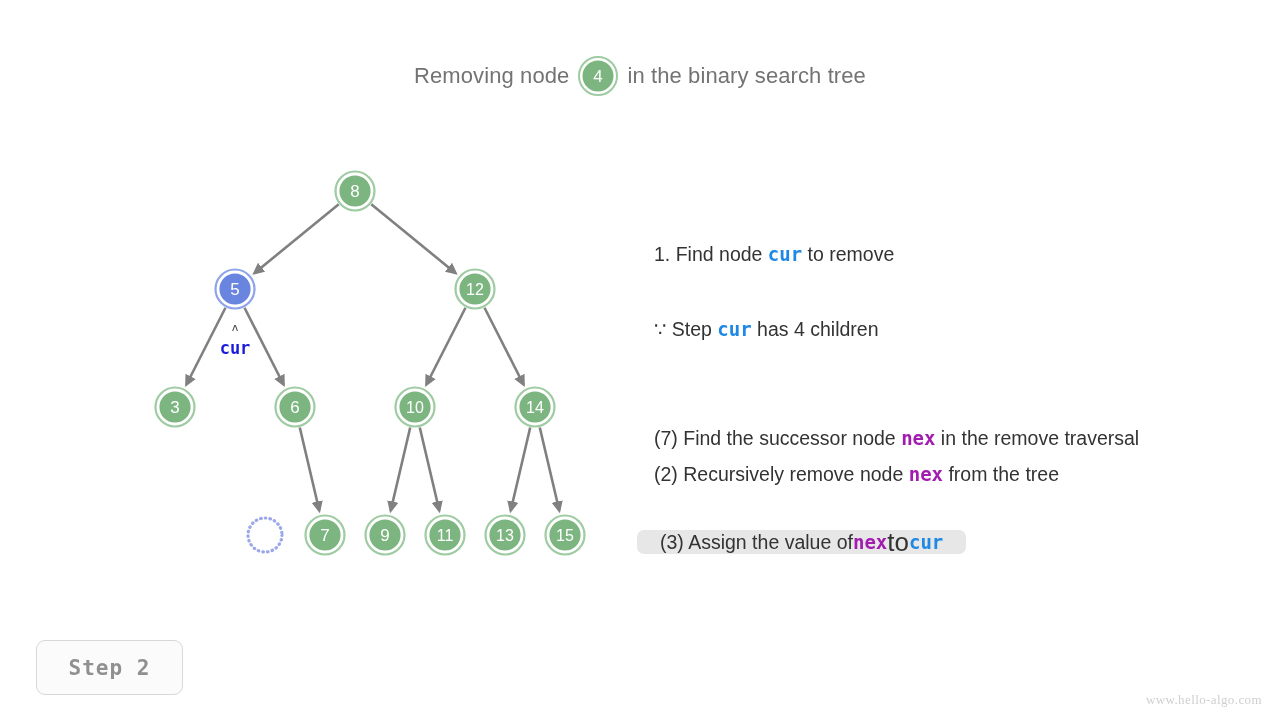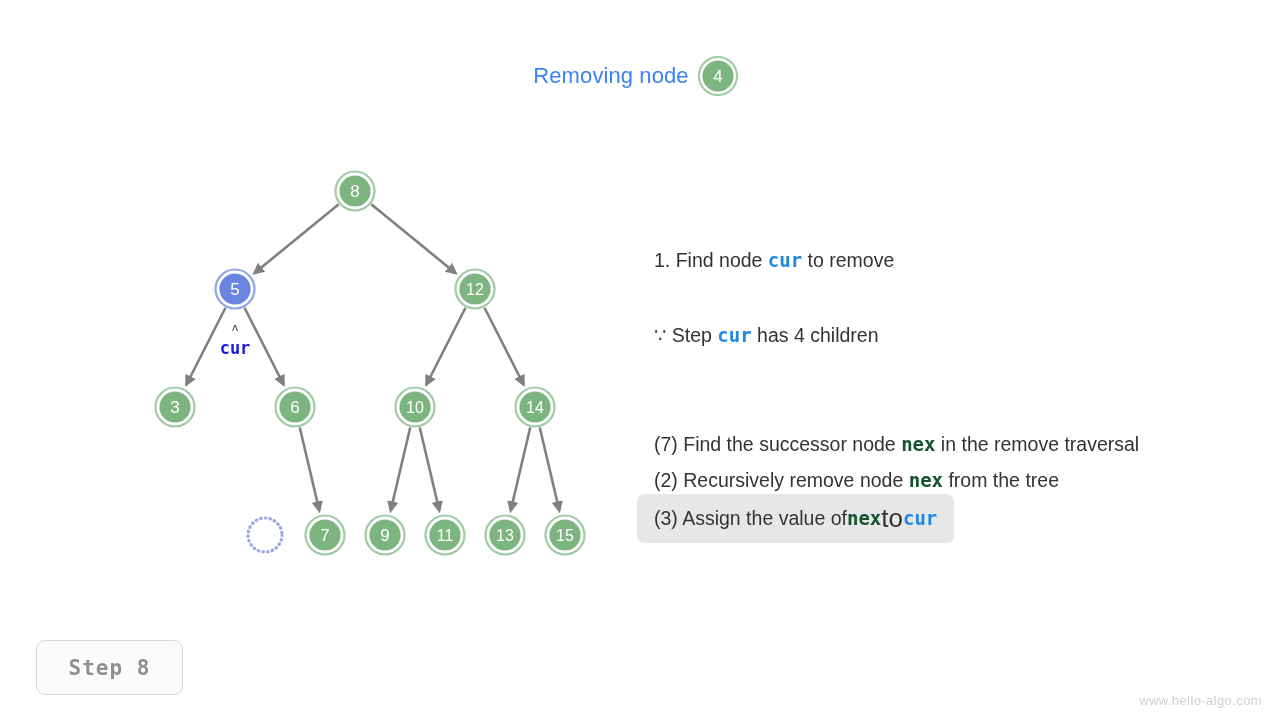--- a/index.html
+++ b/index.html
@@ -20,21 +20,21 @@
   #title-bar {
     position: absolute;
     left: 0;
     top: 56px;
     width: 1280px;
     text-align: center;
     white-space: nowrap;
   }
   .title-text {
     font-size: 22px;
-    color: #3b82f6;
+    color: #737373;
     vertical-align: middle;
     letter-spacing: 0.1px;
   }
   .title-node {
     display: inline-block;
     vertical-align: middle;
     width: 40px;
     height: 40px;
     margin: 0 9px;
     position: relative;
@@ -84,37 +84,38 @@
   .ex-line {
     font-size: 19.5px;
     color: #333333;
     line-height: 1;
     white-space: nowrap;
     padding: 0 0 0 17px;
   }
   .ex-gap-2 { height: 43px; }
   .ex-gap-3 { height: 37px; }
   .ex-gap-4 { height: 36px; }
-  .ex-row { height: 32px; display: flex; align-items: center; }
+  .ex-row { height: 32px; display: flex; }
   .hl-box {
     background: #e7e7e7;
     border-radius: 7px;
     display: inline-flex;
     align-items: center;
-    height: 49px;
-    padding: 0 17px;
+    height: 24px;
+    padding: 0 23px;
     margin-left: 0px;
+    margin-top: 28px;
   }
   .kw {
     font-family: "DejaVu Sans Mono", monospace;
     font-weight: bold;
     font-size: 19px;
   }
   .kw-cur { color: #1e88e5; }
-  .kw-nex { color: #14532d; }
+  .kw-nex { color: #a21caf; }
 
   
   #step-badge {
     position: absolute;
     left: 36px;
     top: 640px;
     width: 145px;
     height: 53px;
     border: 1px solid #d8d8d8;
     border-radius: 9px;
@@ -129,37 +130,37 @@
     font-weight: bold;
     color: #909090;
     letter-spacing: 1px;
   }
 
   
   #watermark {
     position: absolute;
     right: 18px;
     bottom: 12px;
-    font-family: Liberation Sans, sans-serif;
+    font-family: Liberation Serif, serif;
     font-size: 13px;
     color: #cfcfcf;
     letter-spacing: 0.4px;
   }
 </style>
 </head>
 <body>
 
 <div id="title-bar">
   <span class="title-text">Removing node</span><span class="title-node">
     <svg width="40" height="40" viewBox="0 0 40 40">
       <circle cx="20" cy="20" r="19" fill="none" stroke="#9fcba2" stroke-width="2"></circle>
       <circle cx="20" cy="20" r="15.5" fill="#7cb580"></circle>
       <text class="node-label" x="20" y="20.5">4</text>
     </svg>
-  </span>
+  </span><span class="title-text">in the binary search tree</span>
 </div>
 
 <svg id="tree-canvas" viewBox="0 0 660 620">
   <defs>
     <marker id="arrowhead" markerWidth="5" markerHeight="5" refX="3.6" refY="2.5" orient="auto" markerUnits="strokeWidth">
       <path d="M0,0.3 L4.6,2.5 L0,4.7 z" fill="#808080"></path>
     </marker>
   </defs>
   <g id="edge-layer">
       <line x1="338.73482532068056" y1="204.2832259881109" x2="254.36330318966603" y2="273.1866357284394" stroke="#808080" stroke-width="2.6" marker-end="url(#arrowhead)"></line>
@@ -290,16 +291,16 @@
       <span style="font-size:19.5px">(3) Assign the value of </span>
         <span class="kw kw-nex">nex</span>
         <span style="font-size:26px"> to </span>
         <span class="kw kw-cur">cur</span>
     </div>
   </div>
 
 </div>
 
 <div id="step-badge">
-  <span>Step 8</span>
+  <span>Step 2</span>
 </div>
 
 <div id="watermark">www.hello-algo.com</div>
 
 </body></html>

